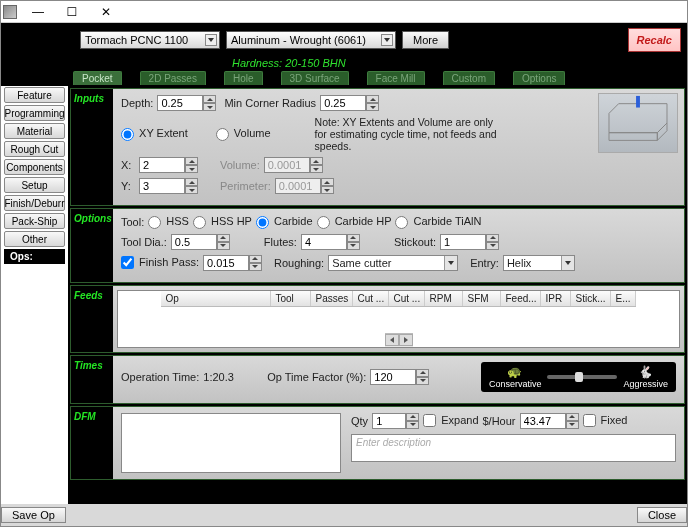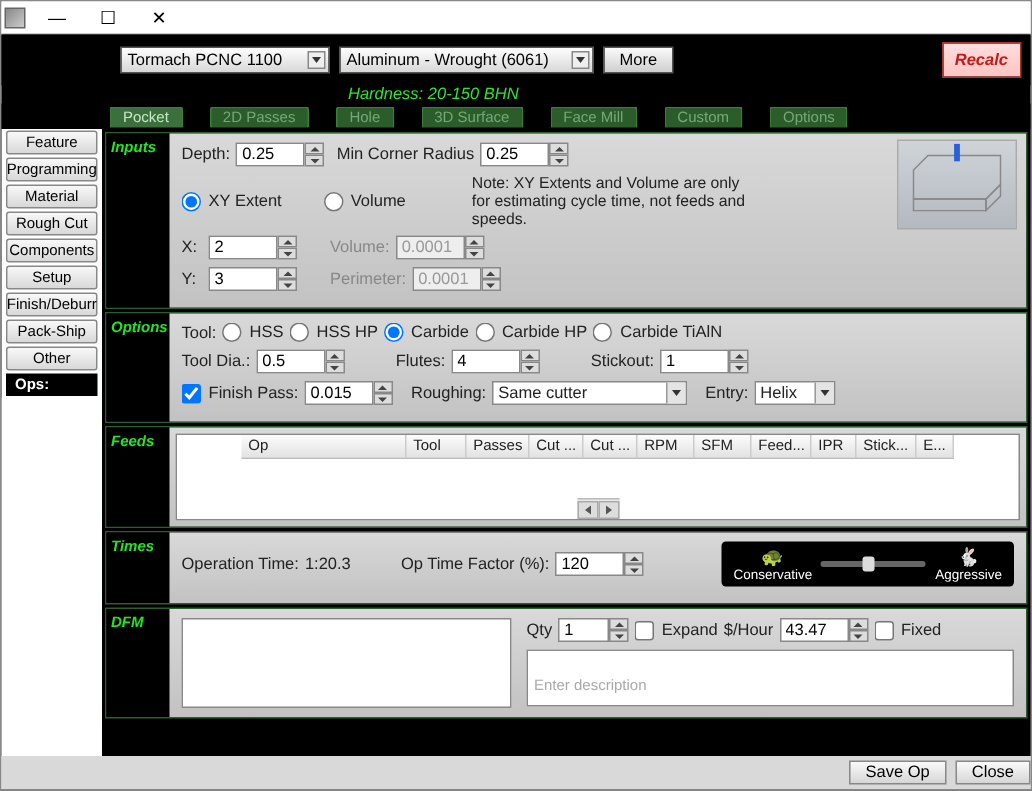--- a/index.html
+++ b/index.html
@@ -52,22 +52,22 @@
   .grid-scroll { height:14px; background:#e8e8e8; display:flex; align-items:center; border-top:1px solid #bbb;}
   .grid-scroll .sbtn{width:14px;height:12px;border:1px solid #aaa;background:#ddd;display:flex;align-items:center;justify-content:center;}
   .grid-scroll .sbtn.l::after{content:"";border-top:3px solid transparent;border-bottom:3px solid transparent;border-right:4px solid #555;}
   .grid-scroll .sbtn.r::after{content:"";border-top:3px solid transparent;border-bottom:3px solid transparent;border-left:4px solid #555;}
   .grid-scroll .track{flex:1;}
   .slider-box { background:#000; border-radius:3px; padding:3px 8px; display:flex; align-items:center; gap:6px; margin-left:auto;}
   .slider-box .endlbl{color:#fff; font-size:9px;text-align:center;}
   .slider-track{width:70px;height:4px;background:#666;border-radius:2px;position:relative;}
   .slider-thumb{position:absolute;left:28px;top:-3px;width:8px;height:10px;background:#ddd;border-radius:2px;}
   .dfm-box { background:#fff; border:1px solid #888; width:220px; height:60px;}
-  .dfm-desc { background:#fff; border:1px solid #888; width:130px; height:28px; font-size:10px; color:#aaa; padding:18px 4px;}
-  .bottombar { background:#d9d9d9; height:22px; display:flex; justify-content:flex-end; align-items:center; gap:6px;}
+  .dfm-desc { background:#fff; border:1px solid #888; width:130px; height:28px; font-size:10px; font-style:italic; color:#aaa; padding:2px 4px;}
+  .bottombar { background:#d9d9d9; height:22px; display:flex; justify-content:space-between; align-items:center; gap:6px;}
   .bottombar button{background:linear-gradient(#fafafa,#d6d6d6);border:1px solid #888;font-size:11px;padding:1px 10px;}
   .hardness-row{display:flex;align-items:center;gap:6px;}
   .hardness{color:#2fe32f;font-size:11px; font-style:italic; flex:0 0 auto;}
   .icon-glyph{font-size:12px;color:#fff;}
 </style>
 </head>
 <body>
 
 <div class="window">
 
@@ -244,21 +244,21 @@
                   <span class="up"></span>
                   <span class="dn"></span>
                 </div>
               </div>
             <span class="lbl" style="margin-left:8px">Roughing:</span>
             <div class="combo" style="width:130px">
                 <span>Same cutter</span>
                 <span class="drop"></span>
               </div>
             <span class="lbl" style="margin-left:8px">Entry:</span>
-            <div class="combo" style="width:54px">
+            <div class="combo" style="width:72px">
                 <span>Helix</span>
                 <span class="drop"></span>
               </div>
           </div>
         </div>
       </div>
 
       <div class="section">
         <div class="sec-label">Feeds</div>
         <div class="sec-body" style="padding:4px">

